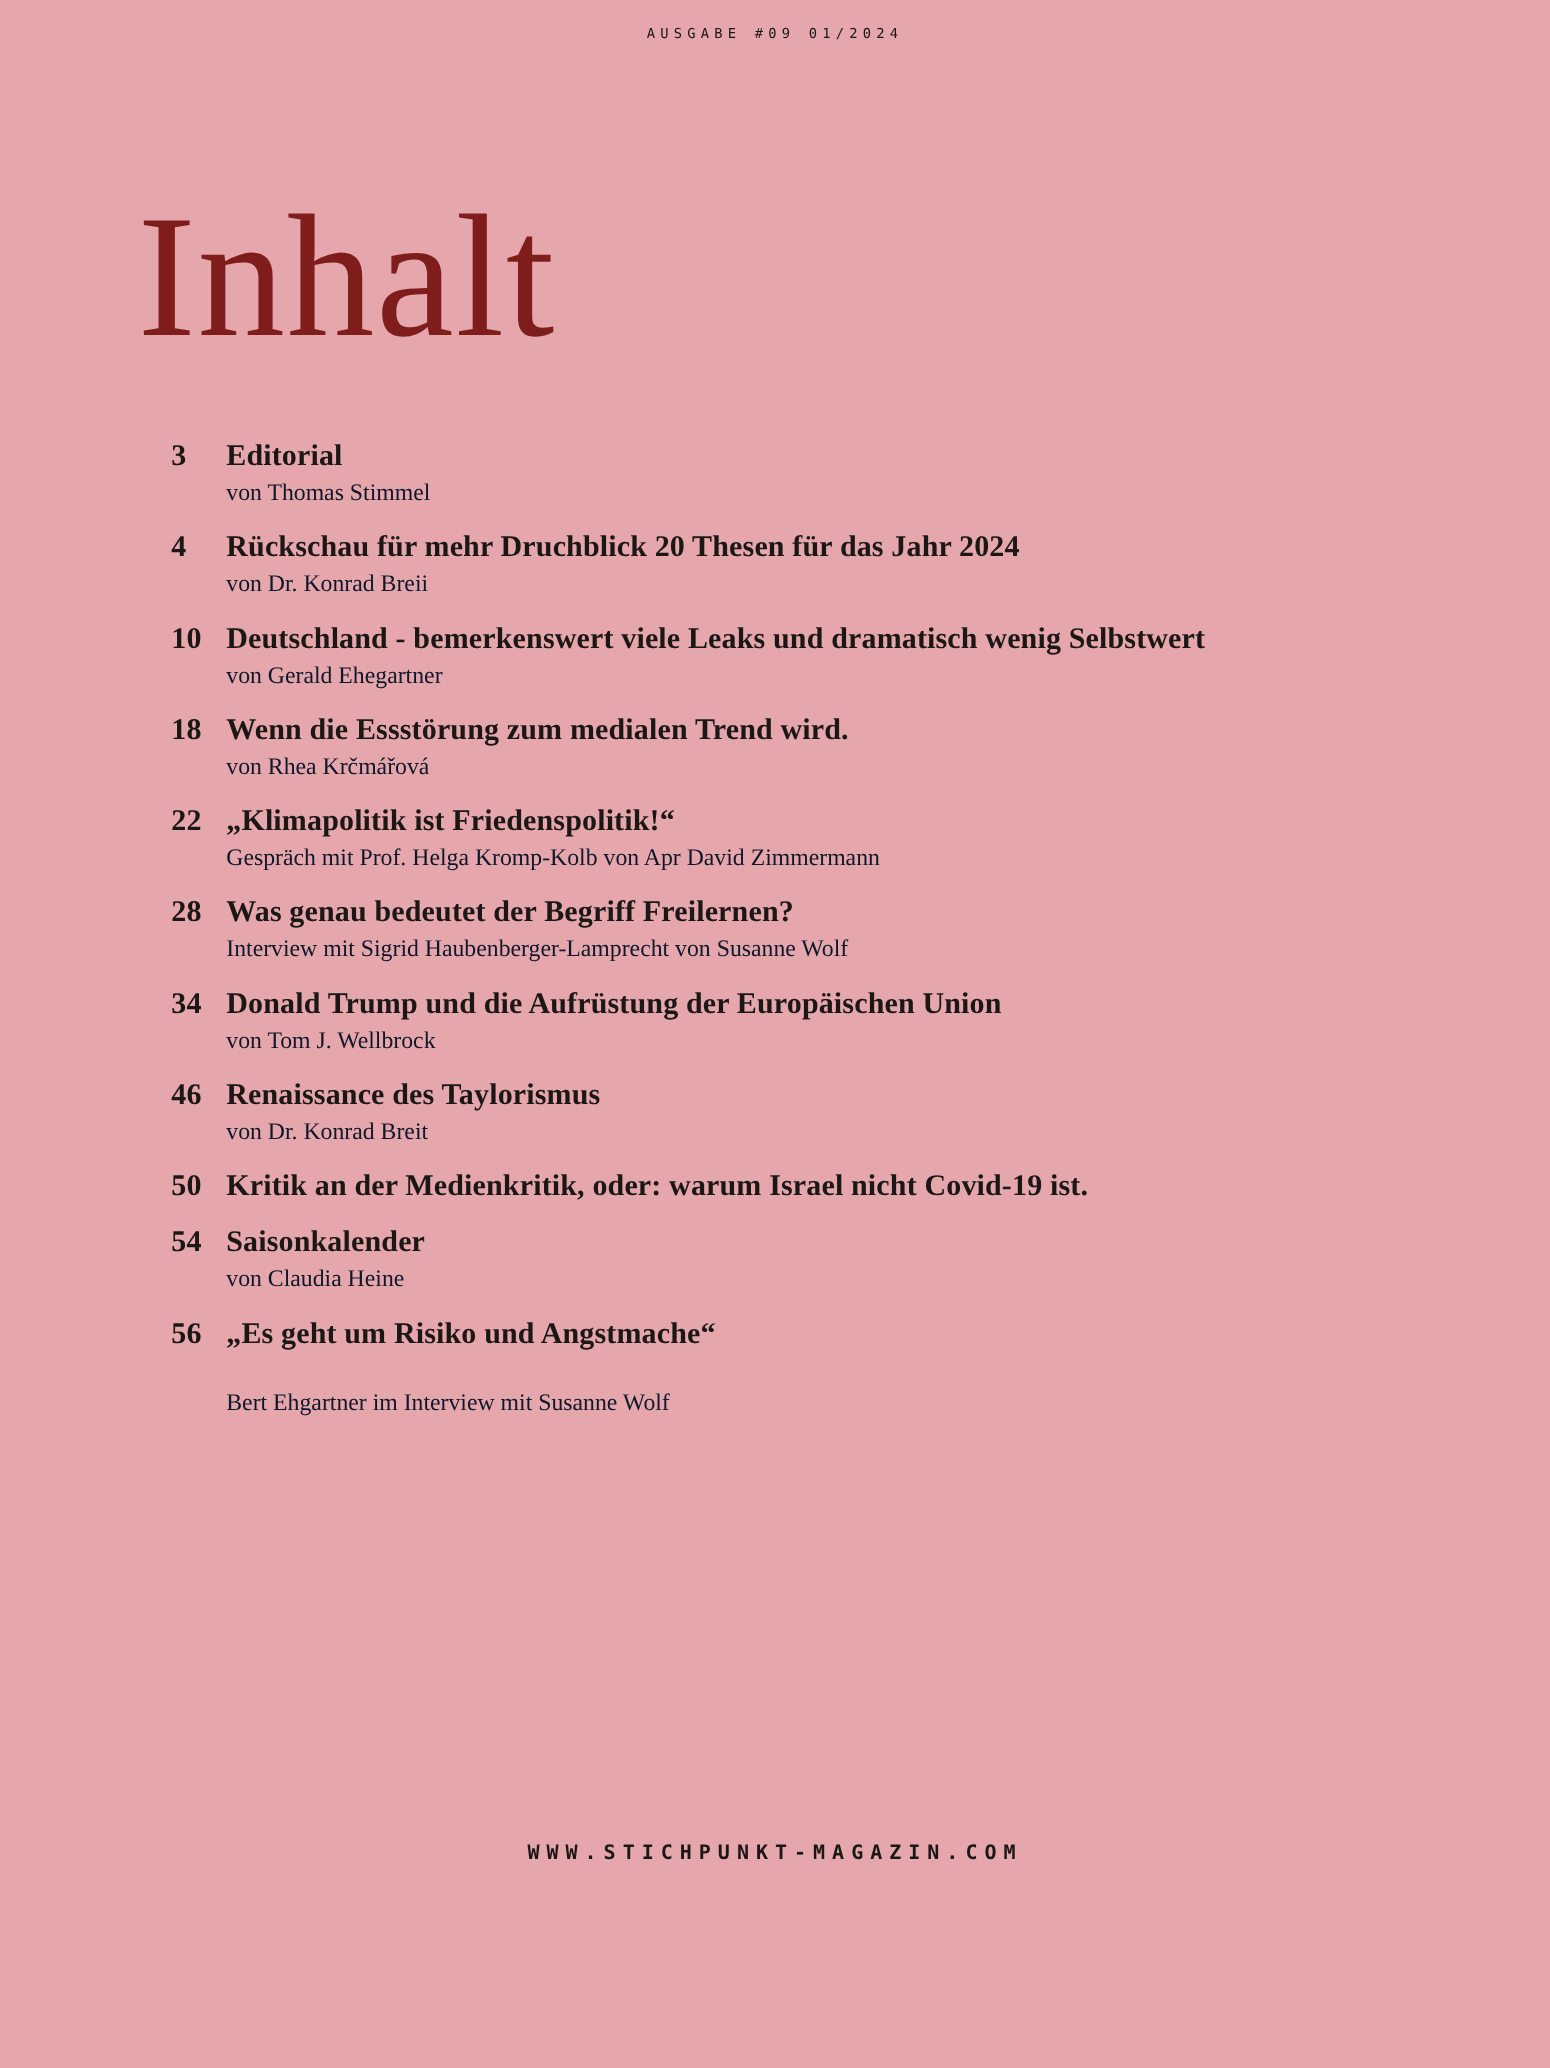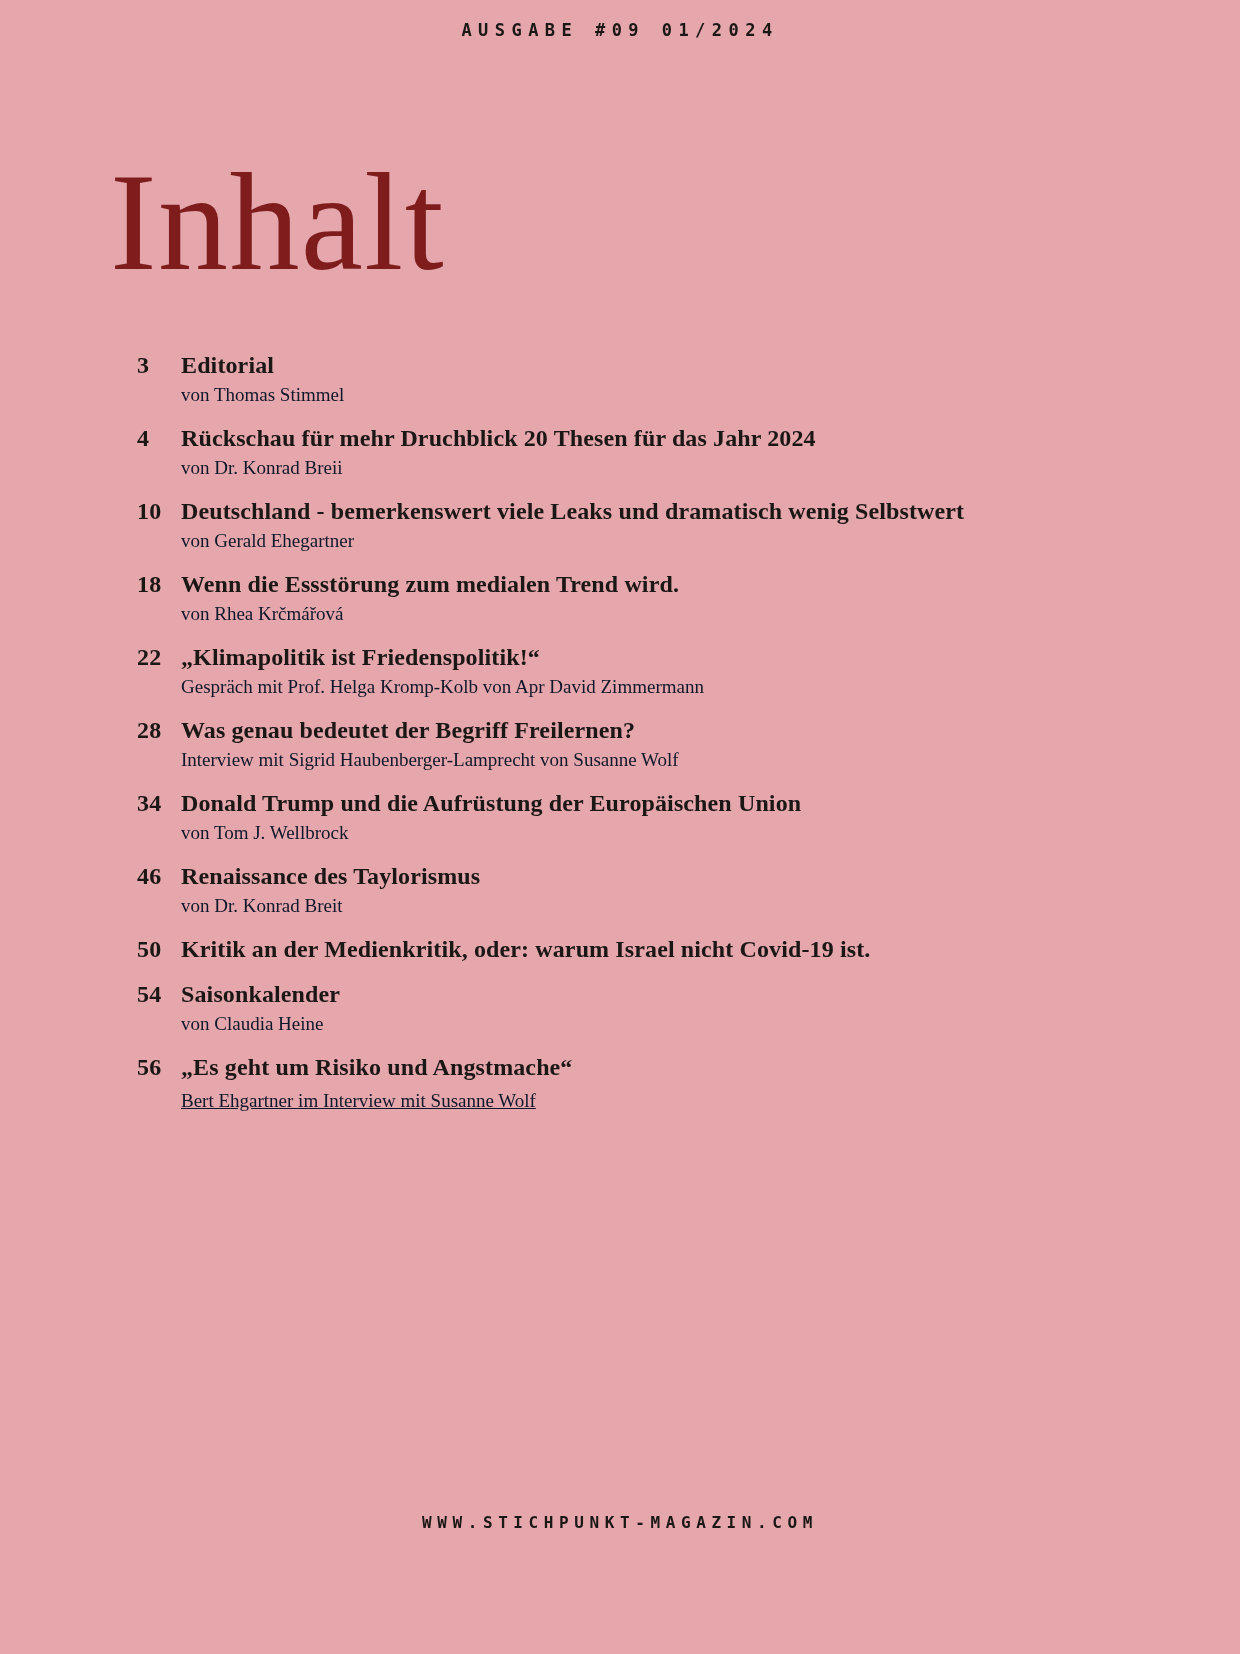--- a/index.html
+++ b/index.html
@@ -15,22 +15,22 @@
     overflow: hidden;
     font-family: "Liberation Serif", serif;
   }
   .issue-label {
     position: absolute;
     top: 20px;
     left: 0;
     width: 100%;
     text-align: center;
     font-family: "DejaVu Sans Mono", monospace;
-    font-weight: bold;
-    font-size: 17px;
+    font-weight: normal;
+    font-size: 11px;
     letter-spacing: 0.38em;
     color: #1b1715;
   }
   .page-title {
     position: absolute;
     top: 148px;
     left: 110px;
     margin: 0;
     font-family: "Liberation Serif", serif;
     font-weight: normal;
@@ -67,26 +67,25 @@
     letter-spacing: 0.005em;
   }
   .entry .s {
     margin-top: 2px;
     font-weight: normal;
     font-size: 19px;
     line-height: 26px;
     color: #0f172a;
   }
   .entry.gap-sub .s {
-    margin-top: 6px;
-    text-decoration: underline;
+    margin-top: 28px;
   }
   .site-footer {
     position: absolute;
-    top: 1513px;
+    top: 1472px;
     left: 0;
     width: 100%;
     text-align: center;
     font-family: "DejaVu Sans Mono", monospace;
     font-weight: bold;
     font-size: 16px;
     letter-spacing: 0.35em;
     color: #1b1715;
   }
 </style>

